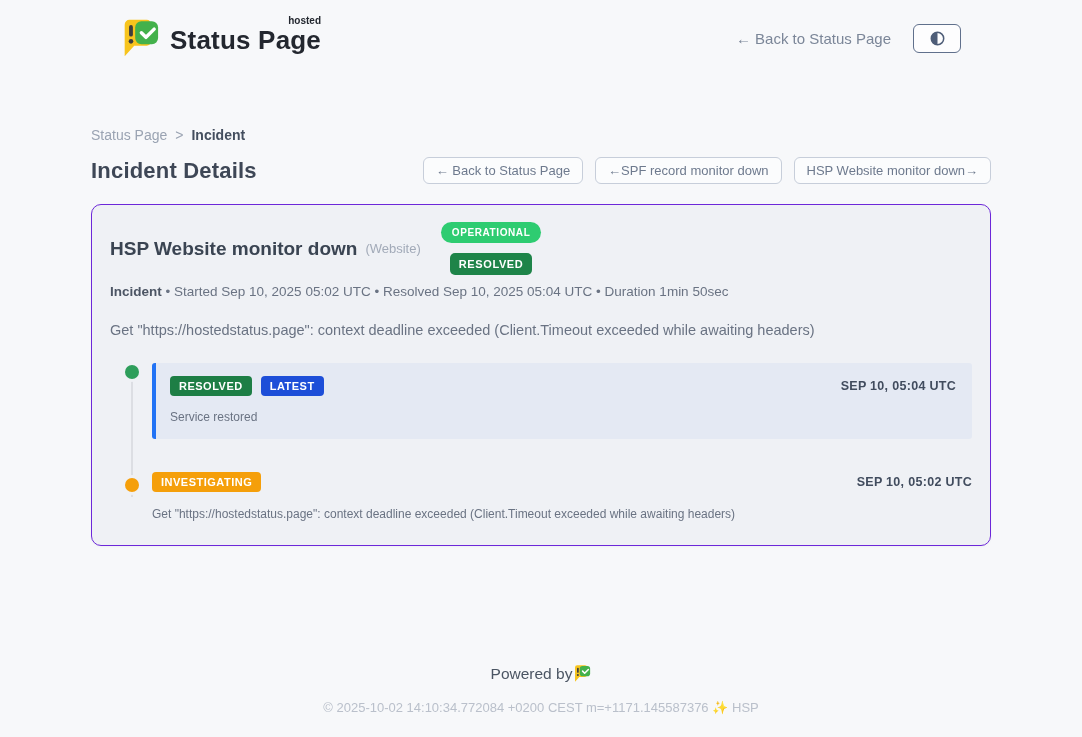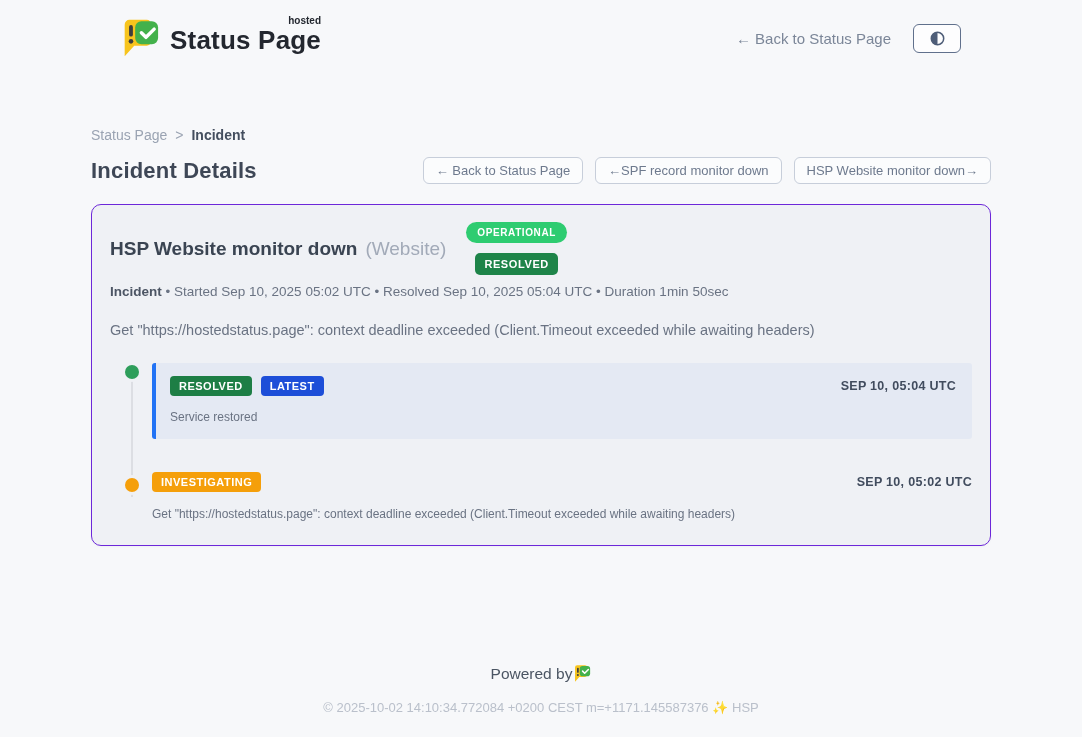--- a/index.html
+++ b/index.html
@@ -30,21 +30,21 @@
   .page-title { font-size:22px; font-weight:700; color:#3e4756; letter-spacing:0.2px; }
   .nav-buttons { display:flex; gap:12px; }
   .nav-btn { font-family:"Liberation Sans", sans-serif; font-size:13px; color:#6e7a8e; background:#fbfcfd;
              border:1px solid #c7ceda; border-radius:6px; padding:5px 12px; cursor:pointer; white-space:nowrap; }
 
   
   .card { margin-top:20px; background:#eff1f5; border:1px solid #6d28d9; border-radius:10px;
           padding:17px 18px 24px 18px; box-shadow:0 1px 2px rgba(40,50,70,0.04); }
   .card-title-row { display:flex; align-items:center; gap:8px; flex-wrap:wrap; }
   .incident-title { font-size:19px; font-weight:700; color:#3a4452; }
-  .incident-component { font-size:19px; font-weight:400; color:#a2aab8; }
+  .incident-component { font-size:13px; font-weight:400; color:#a2aab8; }
   .badges-inline { display:flex; gap:10px; margin-left:12px; align-items:center;flex-direction:column; }
   .badge { color:#fff; font-weight:700; letter-spacing:0.6px; display:inline-block; }
   .badge-operational { background:#2ecc71; font-size:10px; padding:5px 11px; border-radius:999px; }
   .badge-resolved-hd { background:#1e8449; font-size:11px; padding:5px 9px; border-radius:5px; }
 
   .meta-line { margin-top:9px; font-size:13.5px; color:#6a7383; }
   .meta-line .meta-component { font-weight:700; color:#4c5564; }
   .description { margin-top:23px; font-size:14.5px; color:#6a7383; }
 
   

